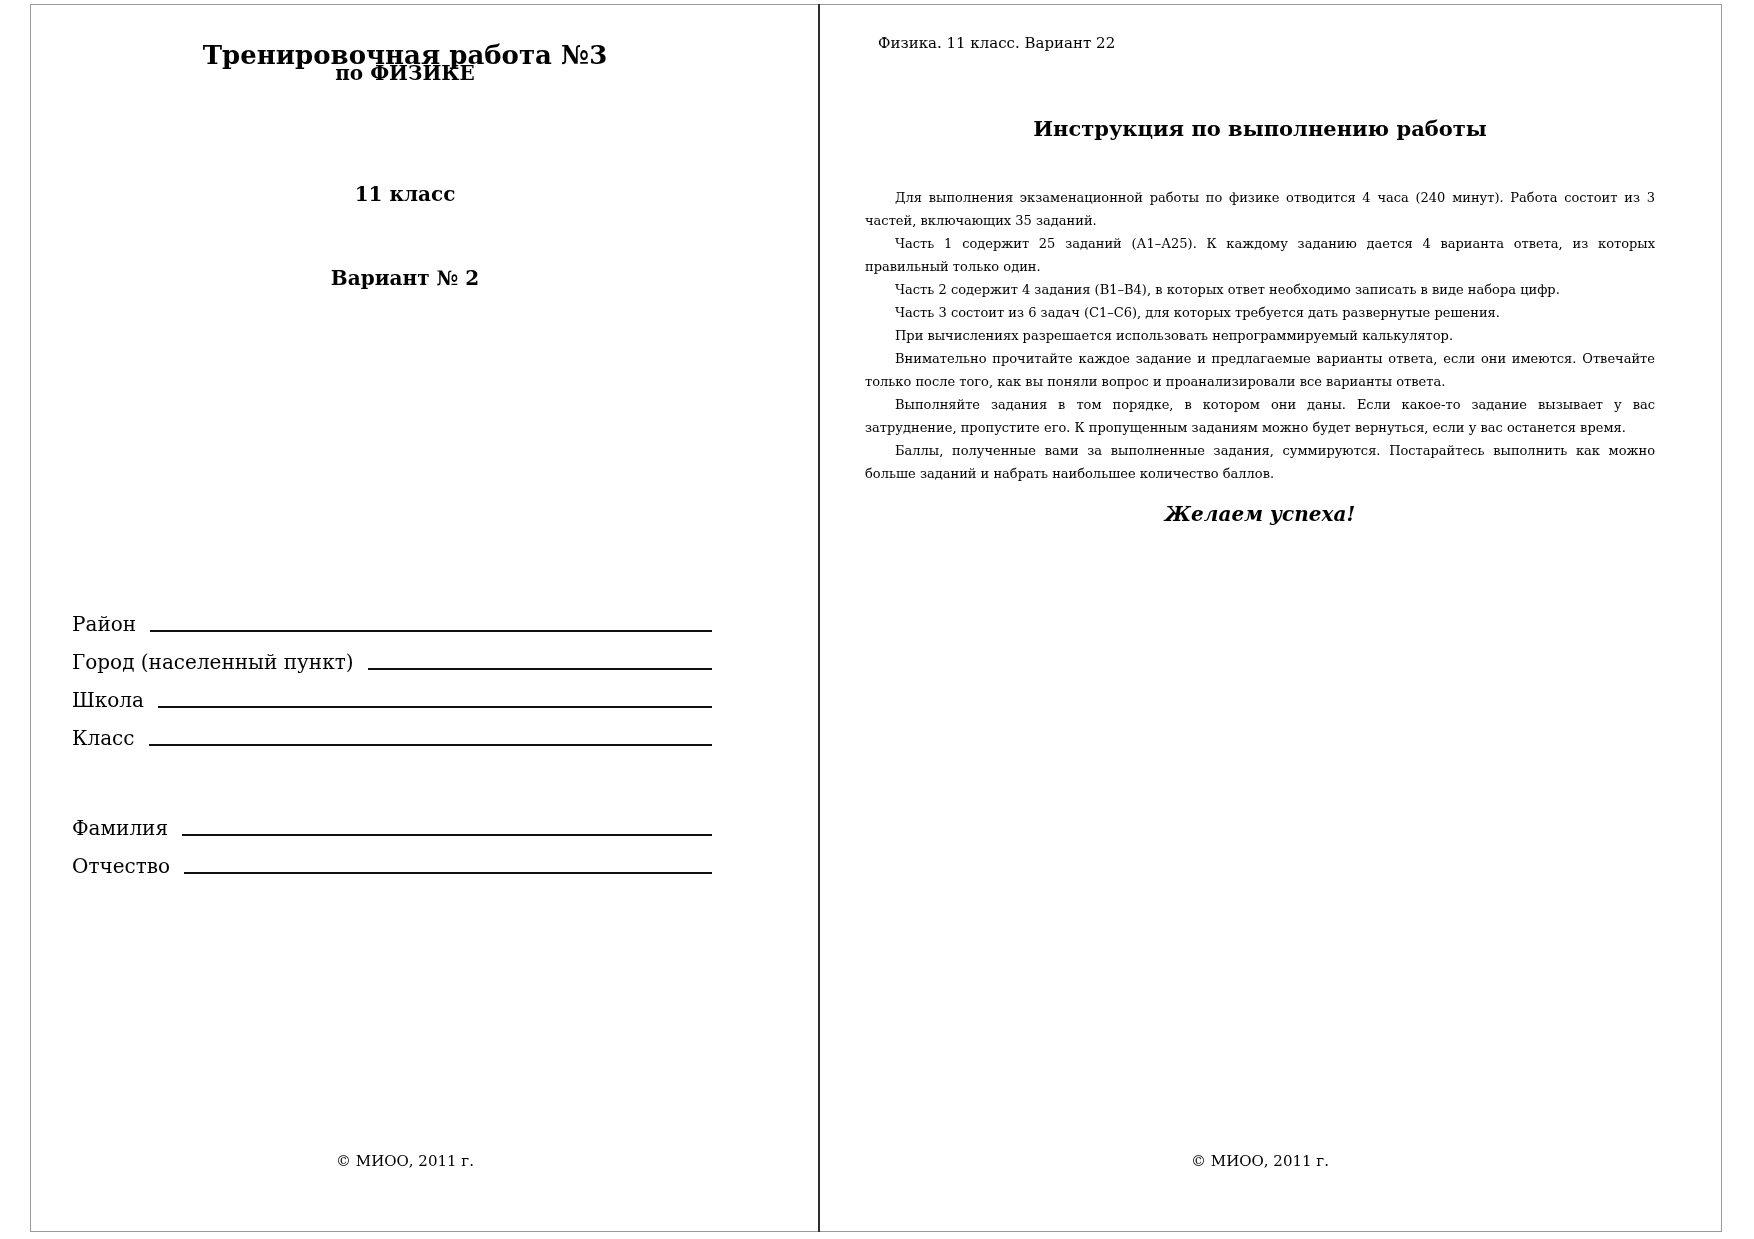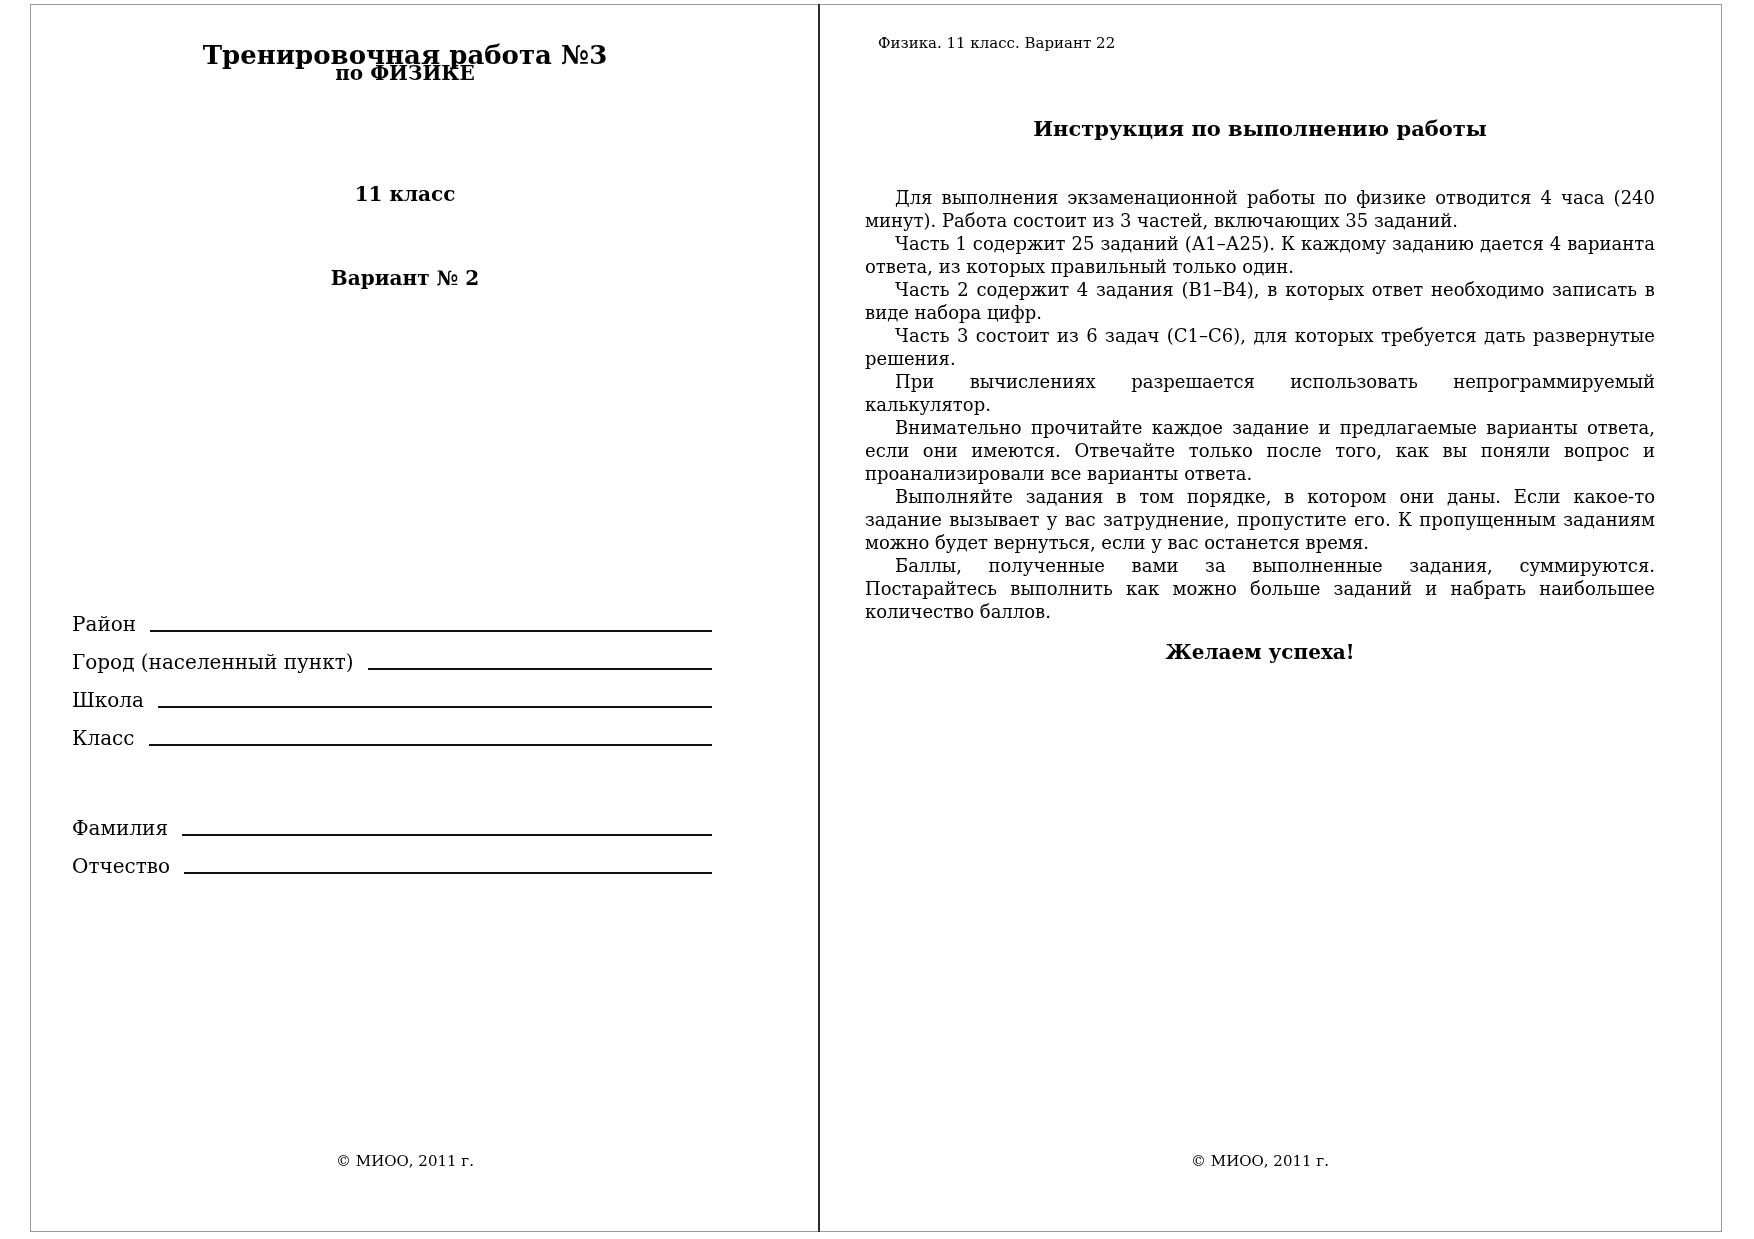--- a/index.html
+++ b/index.html
@@ -70,30 +70,31 @@
     text-align: center;
     font-size: 21px;
     font-weight: bold;
   }
   .instr-body {
     position: absolute;
     top: 182px; left: 45px; width: 790px;
   }
   .instr-body p {
     margin: 0;
-    font-size: 18px;
+    font-size: 13px;
     line-height: 23px;
     text-align: justify;
     text-indent: 30px;
   }
   .instr-body p.closing {
     margin-top: 18px;
     text-align: center;
     text-indent: 0;
     font-weight: bold;
+    font-style: italic;
     font-size: 20px;
   }
 </style>
 </head>
 <body>
 
 <div class="canvas">
   <div class="frame"></div>
   <div class="divider"></div>
 

